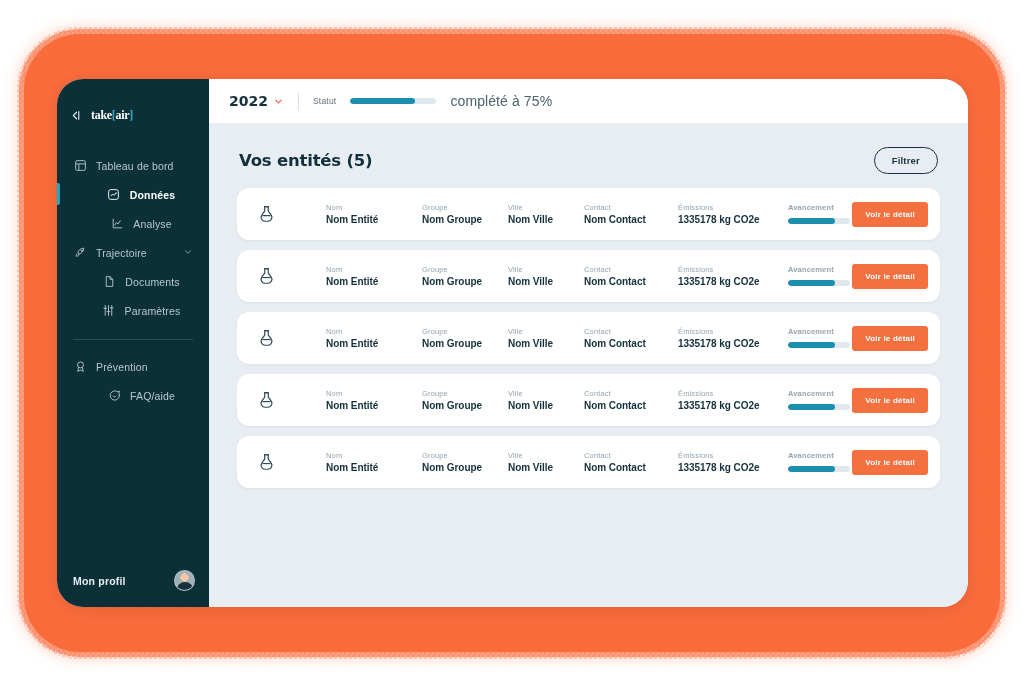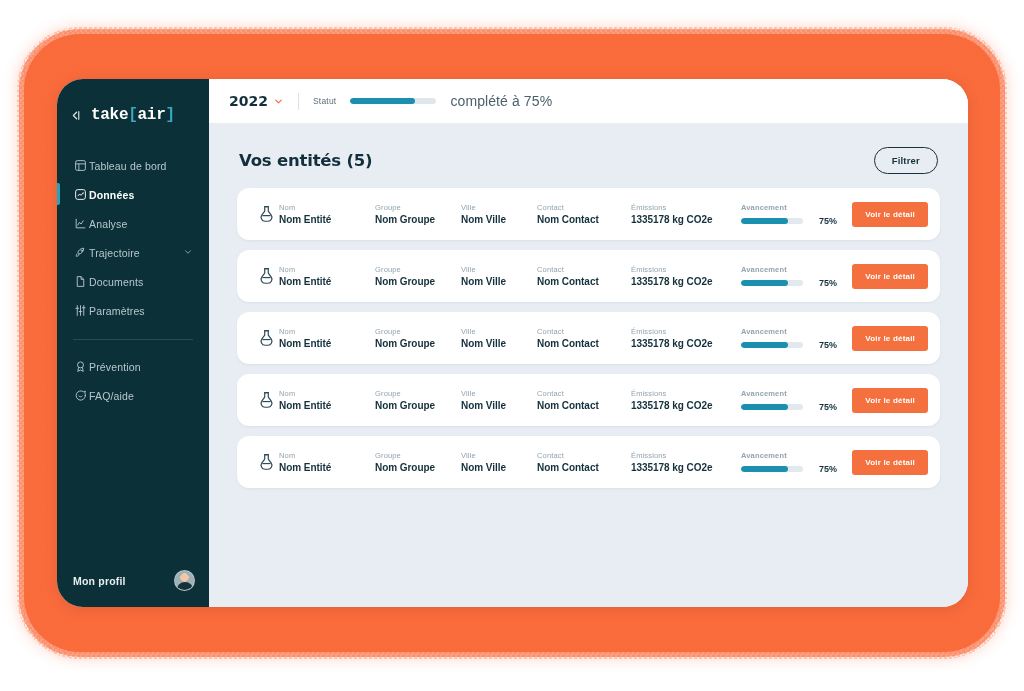--- a/index.html
+++ b/index.html
@@ -49,37 +49,37 @@
     display: flex; flex-direction: column;
     position: relative;
   }
   .brand {
     display: flex; align-items: center; gap: 9px;
     padding: 20px 0 0 12px;
     height: 52px;
   }
   .collapse-ico { color:#d6e3e6; display:flex; align-items:center; }
   .logo {
-    font-size: 16px; font-weight: 700; letter-spacing: -0.3px;
-    color: #ffffff; font-family: Liberation Mono, monospace;
+    font-size: 12px; font-weight: 700; letter-spacing: -0.3px;
+    color: #ffffff; font-family: Liberation Serif, serif;
   }
   .logo .brk { color: #3aa8c1; font-weight: 700; }
 
   .nav { margin-top: 20px; }
   .nav-item {
     position: relative;
-    display: flex; align-items: center; gap: 2px;
+    display: flex; align-items: center; gap: 9px;
     height: 29px;
     padding-left: 16px;
     color: #b6c8cd;
     font-size: 10.5px;
     letter-spacing: .15px;
     margin-bottom: 0;
   }
-  .nav-item + .nav-item { margin-top: 0; }
+  .nav-item + .nav-item { margin-top: 0; justify-content: center; }
   .nav-item .ico { width: 14px; height: 14px; display: flex; align-items: center; justify-content: center; flex: 0 0 14px; }
   .nav-item.active { color: #ffffff; font-weight: 700; }
   .nav-item.active::before {
     content: ""; position: absolute; left: 0; top: 3px;
     width: 3px; height: 22px; background: #23a4bf; border-radius: 0 2px 2px 0;
   }
   .nav-chev { margin-left: auto; margin-right: 16px; opacity:.8; }
 
   .nav-divider {
     height: 1px; background: rgba(255,255,255,.13);
@@ -148,21 +148,21 @@
     background:#fff; border-radius: 12px; height: 52px;
     display:flex; align-items:center;
     padding: 0 12px 0 16px;
     box-shadow: 0 1px 3px rgba(16,45,60,.055);
   }
   .flask { flex: 0 0 26px; display:flex; align-items:center; justify-content:center; color:#2f4a58; }
   .cells { display:flex; align-items:center; flex:1; min-width:0; }
   .cell { display:flex; flex-direction:column; gap:2px; min-width:0; }
   .cell .lbl { font-size: 7.5px; color:#93a4b0; letter-spacing:.15px; }
   .cell .val { font-size: 10px; font-weight:700; color:#14303c; letter-spacing:-.05px; white-space:nowrap; }
-  .c-nom   { flex: 0 0 96px; }
+  .c-nom   { flex: 0 0 96px; margin-left: 47px; }
   .c-grp   { flex: 0 0 86px; }
   .c-vil   { flex: 0 0 76px; }
   .c-con   { flex: 0 0 94px; }
   .c-emi   { flex: 0 0 110px; }
 
   .adv { flex: 0 0 104px; display:flex; flex-direction:column; gap:4px; }
   .adv .lbl { font-size: 7.5px; color:#93a4b0; letter-spacing:.15px;font-weight:bold; }
   .adv-line { display:flex; align-items:center; gap:16px; }
   .adv-bar { width: 62px; height: 6px; border-radius:4px; background:#e2e9ee; overflow:hidden; }
   .adv-bar > i { display:block; height:100%; background:#1a8fb0; border-radius:4px; }

